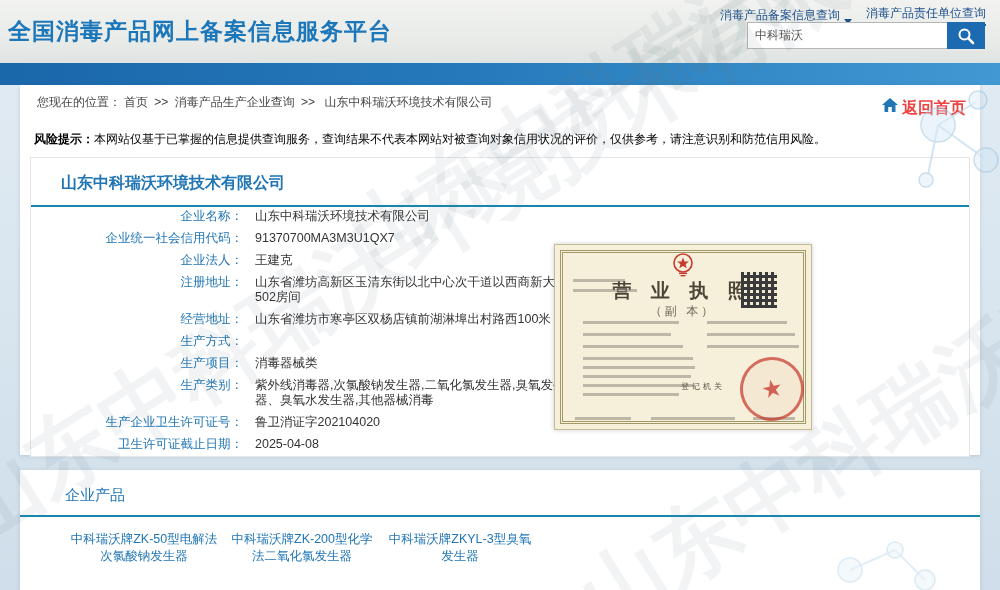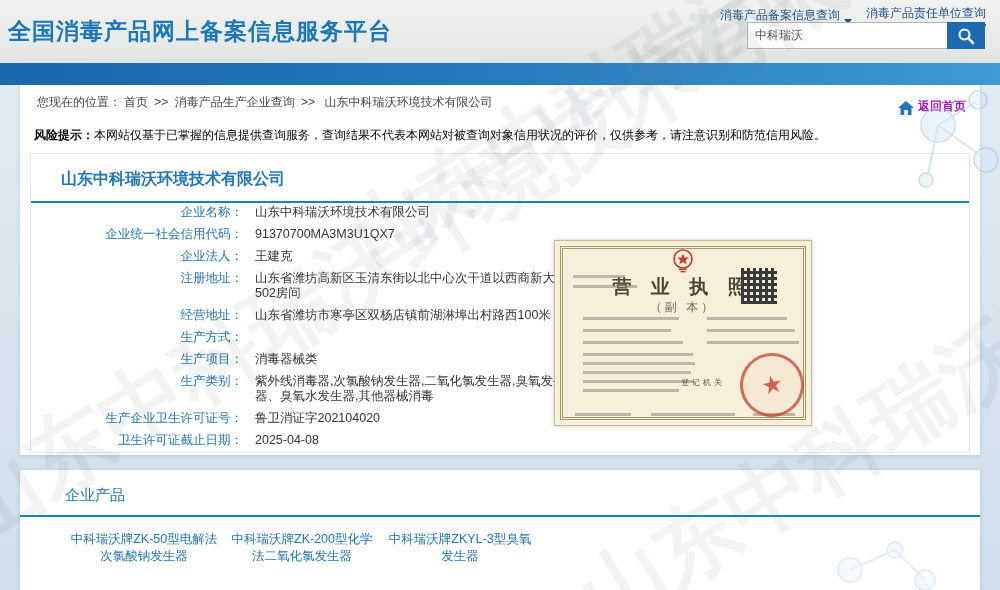--- a/index.html
+++ b/index.html
@@ -57,22 +57,22 @@
   }
 
   
   .crumb-row {
     display:flex; justify-content:space-between; align-items:flex-start;
     padding:9px 14px 4px 14px; font-size:12px; color:#444;
   }
   .crumb-left a { color:#444; text-decoration:none; }
   .crumb-left span { margin:0 3px; }
   .back-home {
-    color:#a21caf; text-decoration:none; font-size:12px; font-weight:bold;
-    display:inline-flex; align-items:flex-end; gap:4px; margin-top:4px;
+    color:#ef4444; text-decoration:none; font-size:16px; font-weight:bold;
+    display:inline-flex; align-items:flex-start; gap:4px; margin-top:4px;
   }
 
   
   .notice { padding:8px 14px 2px 14px; font-size:12px; color:#000000; }
   .notice b { font-weight:bold; }
 
   
   .company-box {
     position:relative; margin:7px 10px 0 10px; height:300px;
     border:1px solid #e4e6e8; background:#fff;

